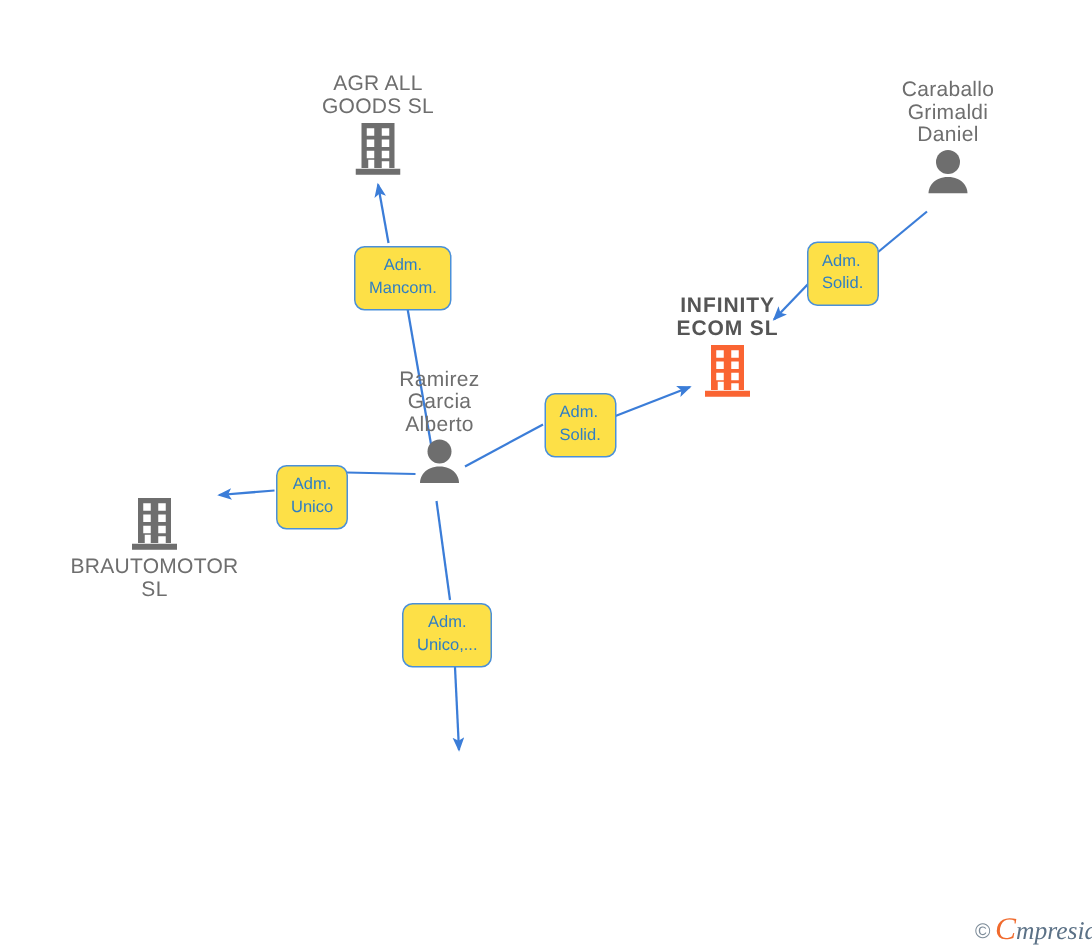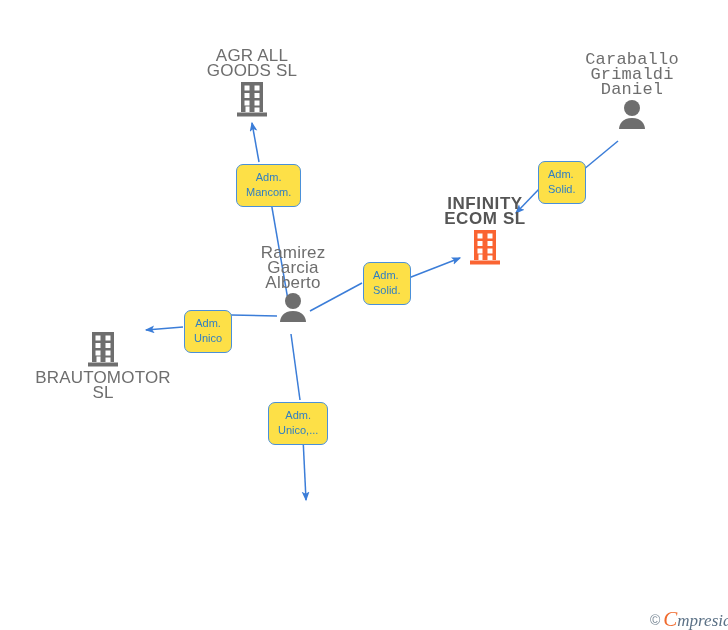--- a/index.html
+++ b/index.html
@@ -30,21 +30,21 @@
 
   
   .node {
     position: absolute;
     width: 150px;
     margin-left: -75px;
     text-align: center;
     z-index: 3;
   }
   .node-label {
-    font-size: 17px;
+    font-size: 14px;
     line-height: 15px;
     color: #6e6e6e;
     letter-spacing: 0.2px;
     white-space: pre-line;
   }
   .node-label.focal {
     font-weight: bold;
     color: #555555;
     letter-spacing: 0.6px;
   }
@@ -141,21 +141,21 @@
       <rect x="7.5" y="13" width="5" height="5" fill="#ffffff"></rect>
       <rect x="17.5" y="13" width="5" height="5" fill="#ffffff"></rect>
       <rect x="7.5" y="20.5" width="5" height="5" fill="#ffffff"></rect>
       <rect x="17.5" y="20.5" width="5" height="5" fill="#ffffff"></rect>
       <rect x="17.5" y="27.5" width="5" height="4.5" fill="#ffffff"></rect>
       <rect x="8.5" y="26.5" width="4" height="5.5" fill="#ffffff"></rect>
       <rect x="0" y="32.5" width="30" height="4" fill="#6e6e6e"></rect>
     </svg>
   </div>
 
-  <div class="node label-top" style="left:632px; top:52px;font-family:Liberation Mono, monospace;">
+  <div class="node label-top" style="left:632px; top:52px;">
     <div class="node-label">Caraballo
 Grimaldi
 Daniel</div>
     <svg class="node-icon" width="32" height="30" viewBox="0 0 32 30">
       <circle cx="16" cy="9" r="8" fill="#6e6e6e"></circle>
       <path d="M16,19 C6.5,19 3,25.5 3,30 L29,30 C29,25.5 25.5,19 16,19 Z" fill="#6e6e6e"></path>
     </svg>
   </div>
 
   <div class="node label-top" style="left:485px; top:196px;">

